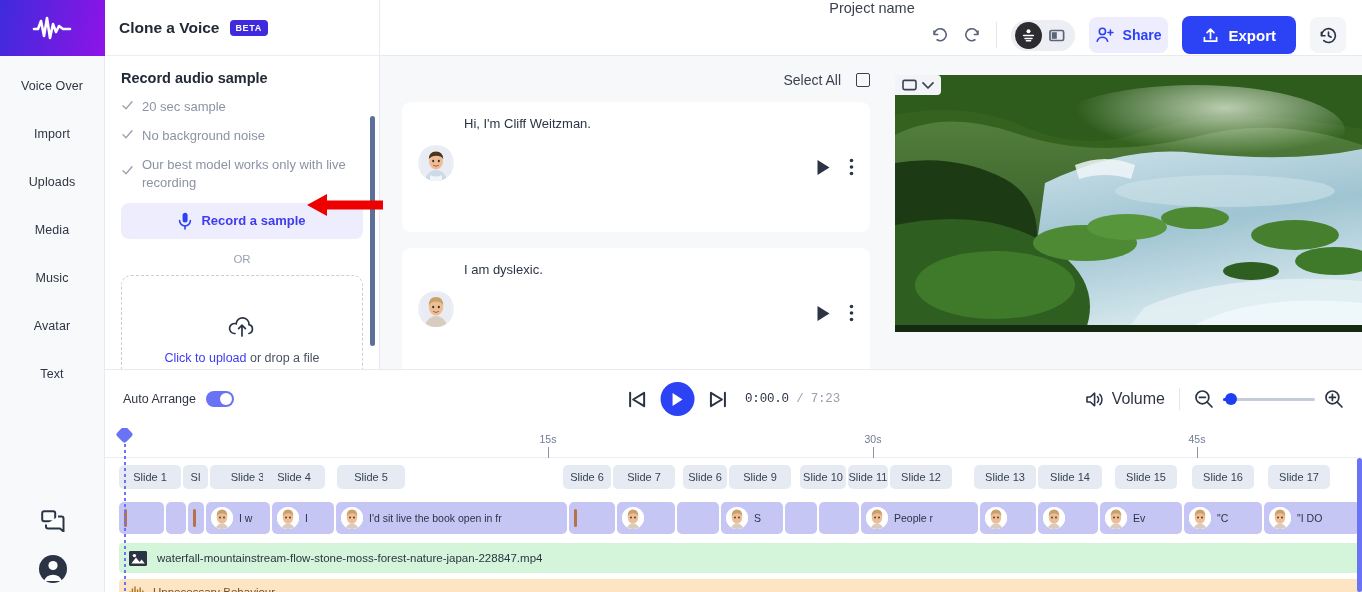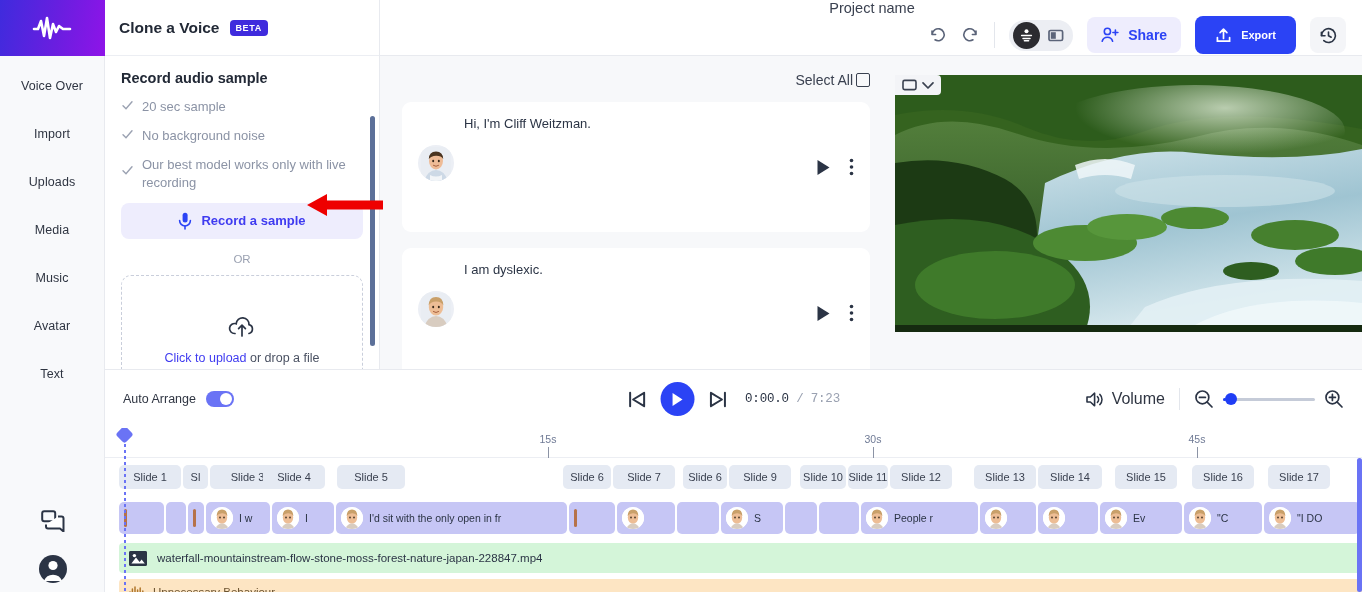--- a/index.html
+++ b/index.html
@@ -75,21 +75,21 @@
     position: absolute; right: 4px; top: 60px; width: 5px; height: 230px;
     background: #5c7099; border-radius: 3px;
   }
 
   
   .center {
     position: absolute; left: 380px; top: 56px; width: 512px; height: 313px;
     background: #f7f8fa; padding: 16px 22px 0 22px; overflow: hidden;
   }
   .select-all {
-    display: flex; justify-content: flex-end; align-items: center; gap: 3px;
+    display: flex; justify-content: flex-end; align-items: center; gap: 15px;
     font-size: 14px; color: #3a4150; margin-bottom: 14px; cursor: pointer;
   }
   .cbox { width: 14px; height: 14px; border: 1.6px solid #3a4150; border-radius: 2px; }
   .card {
     background: #fff; border-radius: 9px; padding: 14px 16px;
     margin-bottom: 16px; position: relative; min-height: 130px;
   }
   .card-text { font-size: 13px; color: #2b3445; margin-left: 46px; }
   .card-row { display: flex; align-items: center; margin-top: 14px; }
   .avatar {
@@ -343,35 +343,35 @@
           </svg>
         </div>
         <div style="width:27px;height:27px;display:flex;align-items:center;justify-content:center;">
           <svg width="16" height="13" viewBox="0 0 16 13">
             <rect x="1" y="1.5" width="13.6" height="10" rx="1.6" fill="none" stroke="#5b6479" stroke-width="1.7"></rect>
             <rect x="2.8" y="3.2" width="5" height="6.6" fill="#5b6479"></rect>
           </svg>
         </div>
       </div>
 
-      <div style="background:#eeedfd;border-radius:8px;height:36px;display:flex;align-items:center;gap:9px;padding:0 14px;cursor:pointer;">
+      <div style="background:#eeedfd;border-radius:8px;height:36px;display:flex;align-items:center;gap:9px;padding:0 7px;cursor:pointer;">
         <svg width="18" height="16" viewBox="0 0 18 16">
           <circle cx="6.4" cy="4.4" r="3.1" fill="none" stroke="#2b43f5" stroke-width="1.6"></circle>
           <path d="M1.2 14.2 A5.4 5.4 0 0 1 11.6 14.2" fill="none" stroke="#2b43f5" stroke-width="1.6" stroke-linecap="round"></path>
           <path d="M14.4 3 L14.4 8 M11.9 5.5 L16.9 5.5" stroke="#2b43f5" stroke-width="1.6" stroke-linecap="round"></path>
         </svg>
         <span style="color:#2b43f5;font-size:14px;font-weight:700;">Share</span>
       </div>
 
       <div style="background:#2b43f5;border-radius:8px;height:38px;display:flex;align-items:center;gap:9px;padding:0 20px;cursor:pointer;">
         <svg width="17" height="17" viewBox="0 0 17 17">
           <path d="M8.5 11.5 L8.5 2.4 M5.1 5.6 L8.5 2.2 L11.9 5.6" fill="none" stroke="#fff" stroke-width="1.7" stroke-linecap="round" stroke-linejoin="round"></path>
           <path d="M2.4 10.6 L2.4 14.2 L14.6 14.2 L14.6 10.6" fill="none" stroke="#fff" stroke-width="1.7" stroke-linecap="round"></path>
         </svg>
-        <span style="color:#fff;font-size:11px;font-weight:700;">Export</span>
+        <span style="color:#fff;font-size:15px;font-weight:700;">Export</span>
       </div>
 
       <div style="width:36px;height:36px;border-radius:8px;background:#f4f5f8;display:flex;align-items:center;justify-content:center;cursor:pointer;">
         <svg width="19" height="19" viewBox="0 0 19 19">
           <path d="M2.6 9.5 A6.9 6.9 0 1 1 4.8 14.6" fill="none" stroke="#2b3445" stroke-width="1.6" stroke-linecap="round"></path>
           <path d="M2.4 6.2 L2.4 9.8 L6 9.8" fill="none" stroke="#2b3445" stroke-width="1.6" stroke-linecap="round" stroke-linejoin="round"></path>
           <path d="M9.5 6 L9.5 9.7 L12.2 11.2" fill="none" stroke="#2b3445" stroke-width="1.6" stroke-linecap="round" stroke-linejoin="round"></path>
         </svg>
       </div>
     </div>
@@ -606,21 +606,21 @@
         </div>
         <div class="voclip" style="left: 231px; width: 231px;">
           <span class="vav"><svg viewBox="0 0 22 22" style="width:100%;height:100%">
               <rect width="22" height="22" fill="#fff"></rect>
               <ellipse cx="11" cy="10.5" rx="5.2" ry="6.2" fill="#edbd95"></ellipse>
               <path d="M5.6 9 Q6 2.6 11 2.6 Q16 2.6 16.4 9 Q14.4 6 11 6.2 Q7.6 6.4 5.6 9 Z" fill="#c9a06a"></path>
               <ellipse cx="9" cy="10.4" rx=".8" ry="1" fill="#3a2a1c"></ellipse>
               <ellipse cx="13" cy="10.4" rx=".8" ry="1" fill="#3a2a1c"></ellipse>
               <path d="M4 22 Q6.4 16.4 11 16.4 Q15.6 16.4 18 22 Z" fill="#d8ccc0"></path>
             </svg></span>
-          <span>I'd sit with the only open in fr</span>
+          <span>I'd sit live the book open in fr</span>
         </div>
         <div class="voclip" style="left: 464px; width: 46px;">
           <span class="wave"></span>
         </div>
         <div class="voclip" style="left: 512px; width: 58px;">
           <span class="vav"><svg viewBox="0 0 22 22" style="width:100%;height:100%">
               <rect width="22" height="22" fill="#fff"></rect>
               <ellipse cx="11" cy="10.5" rx="5.2" ry="6.2" fill="#edbd95"></ellipse>
               <path d="M5.6 9 Q6 2.6 11 2.6 Q16 2.6 16.4 9 Q14.4 6 11 6.2 Q7.6 6.4 5.6 9 Z" fill="#c9a06a"></path>
               <ellipse cx="9" cy="10.4" rx=".8" ry="1" fill="#3a2a1c"></ellipse>

